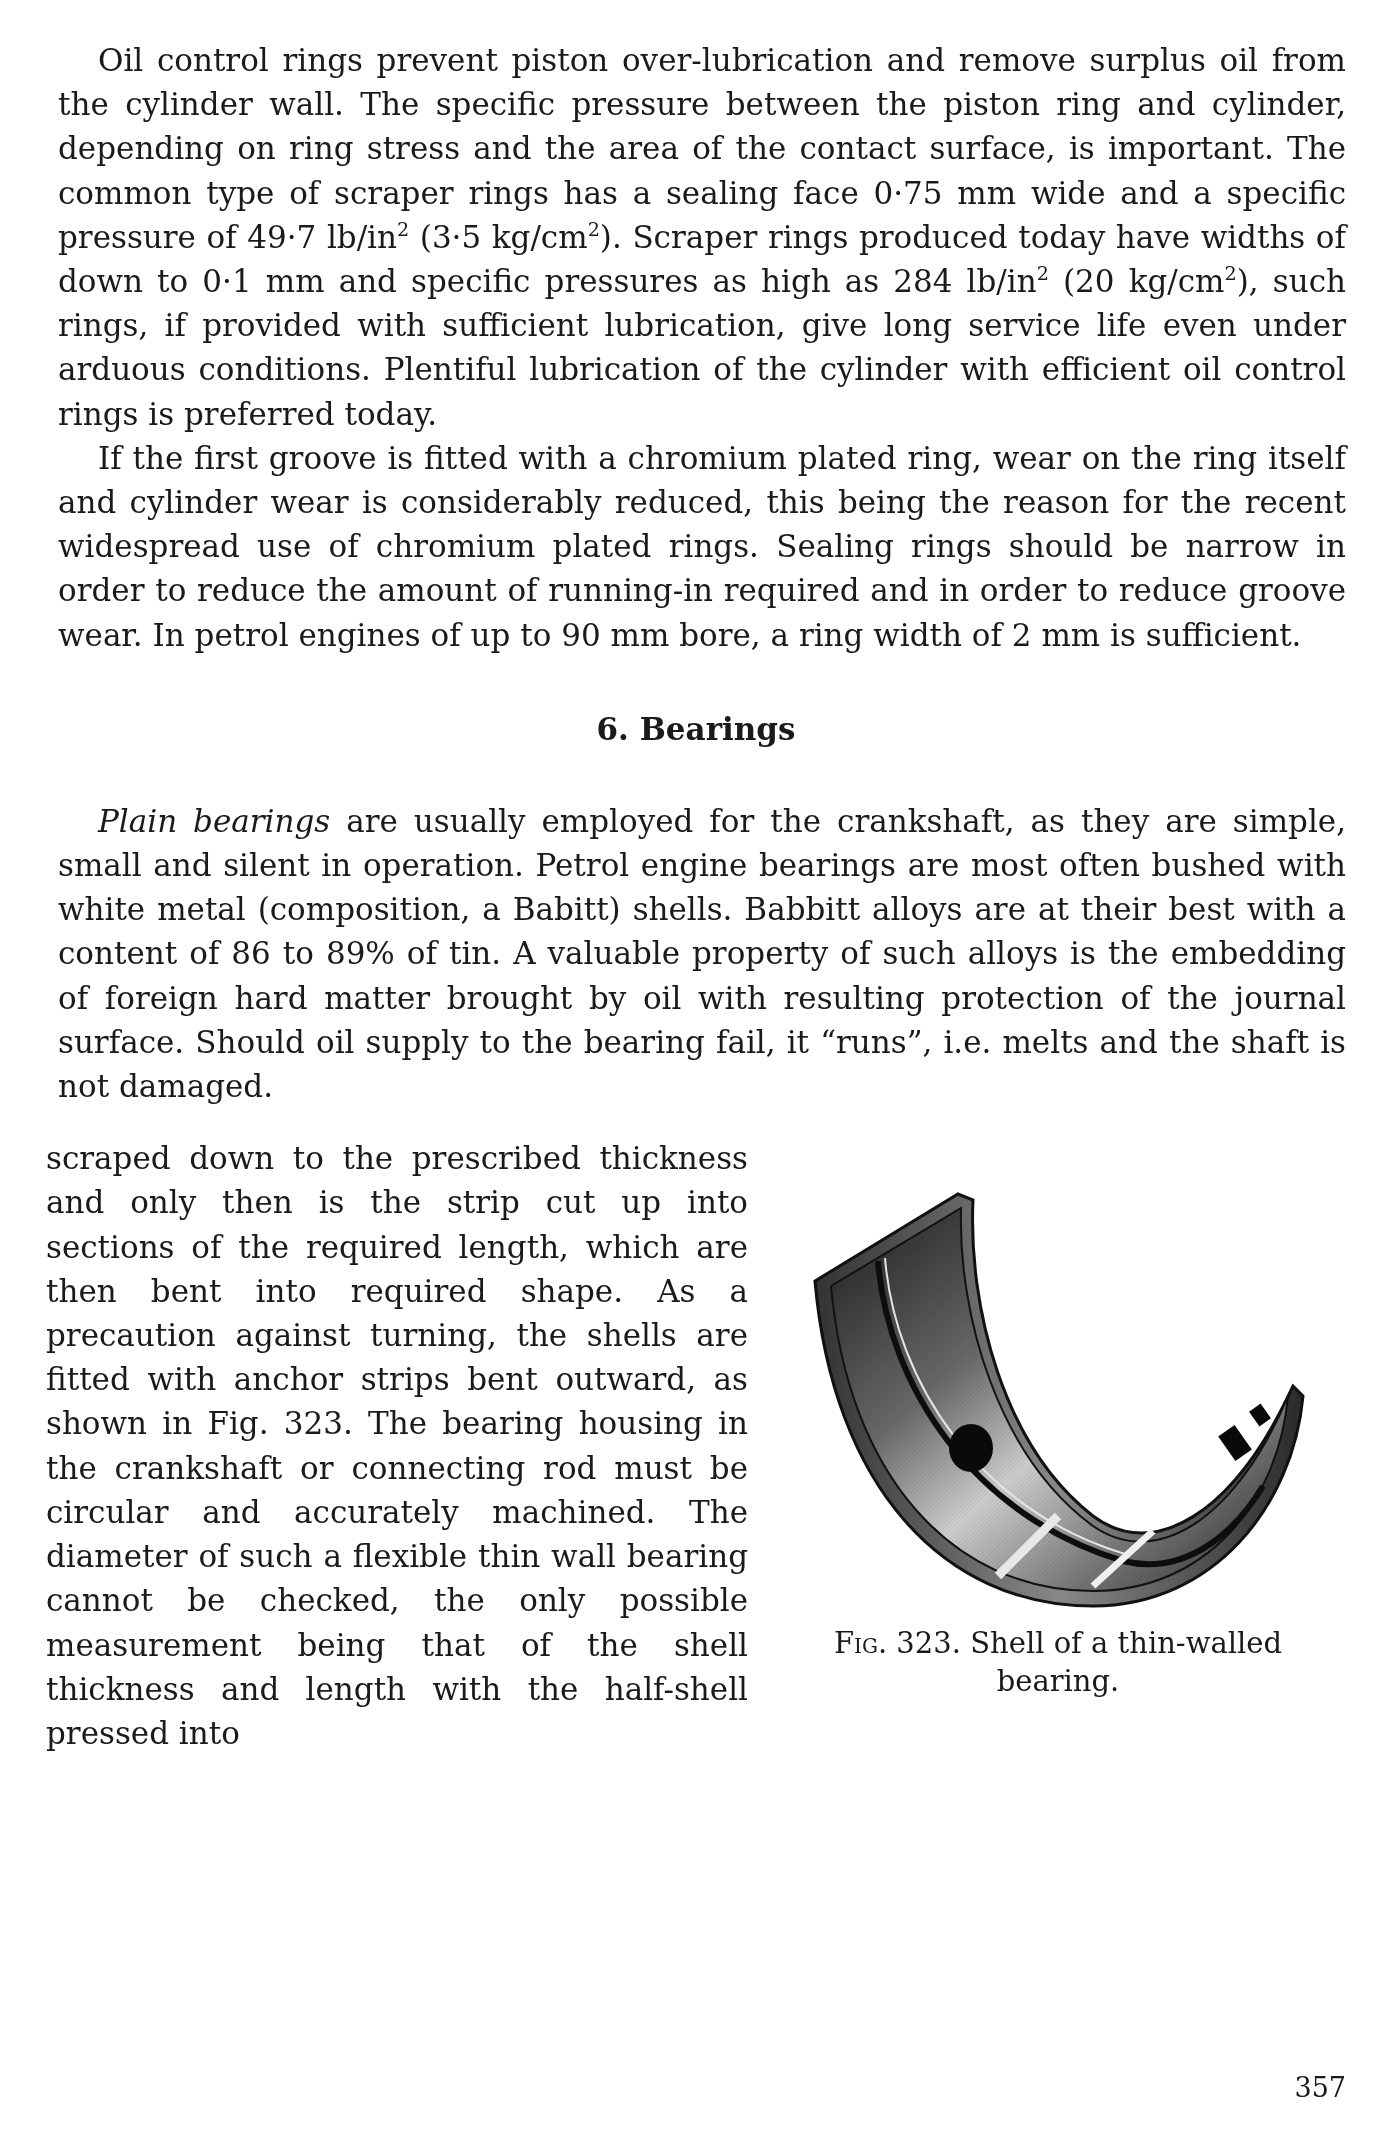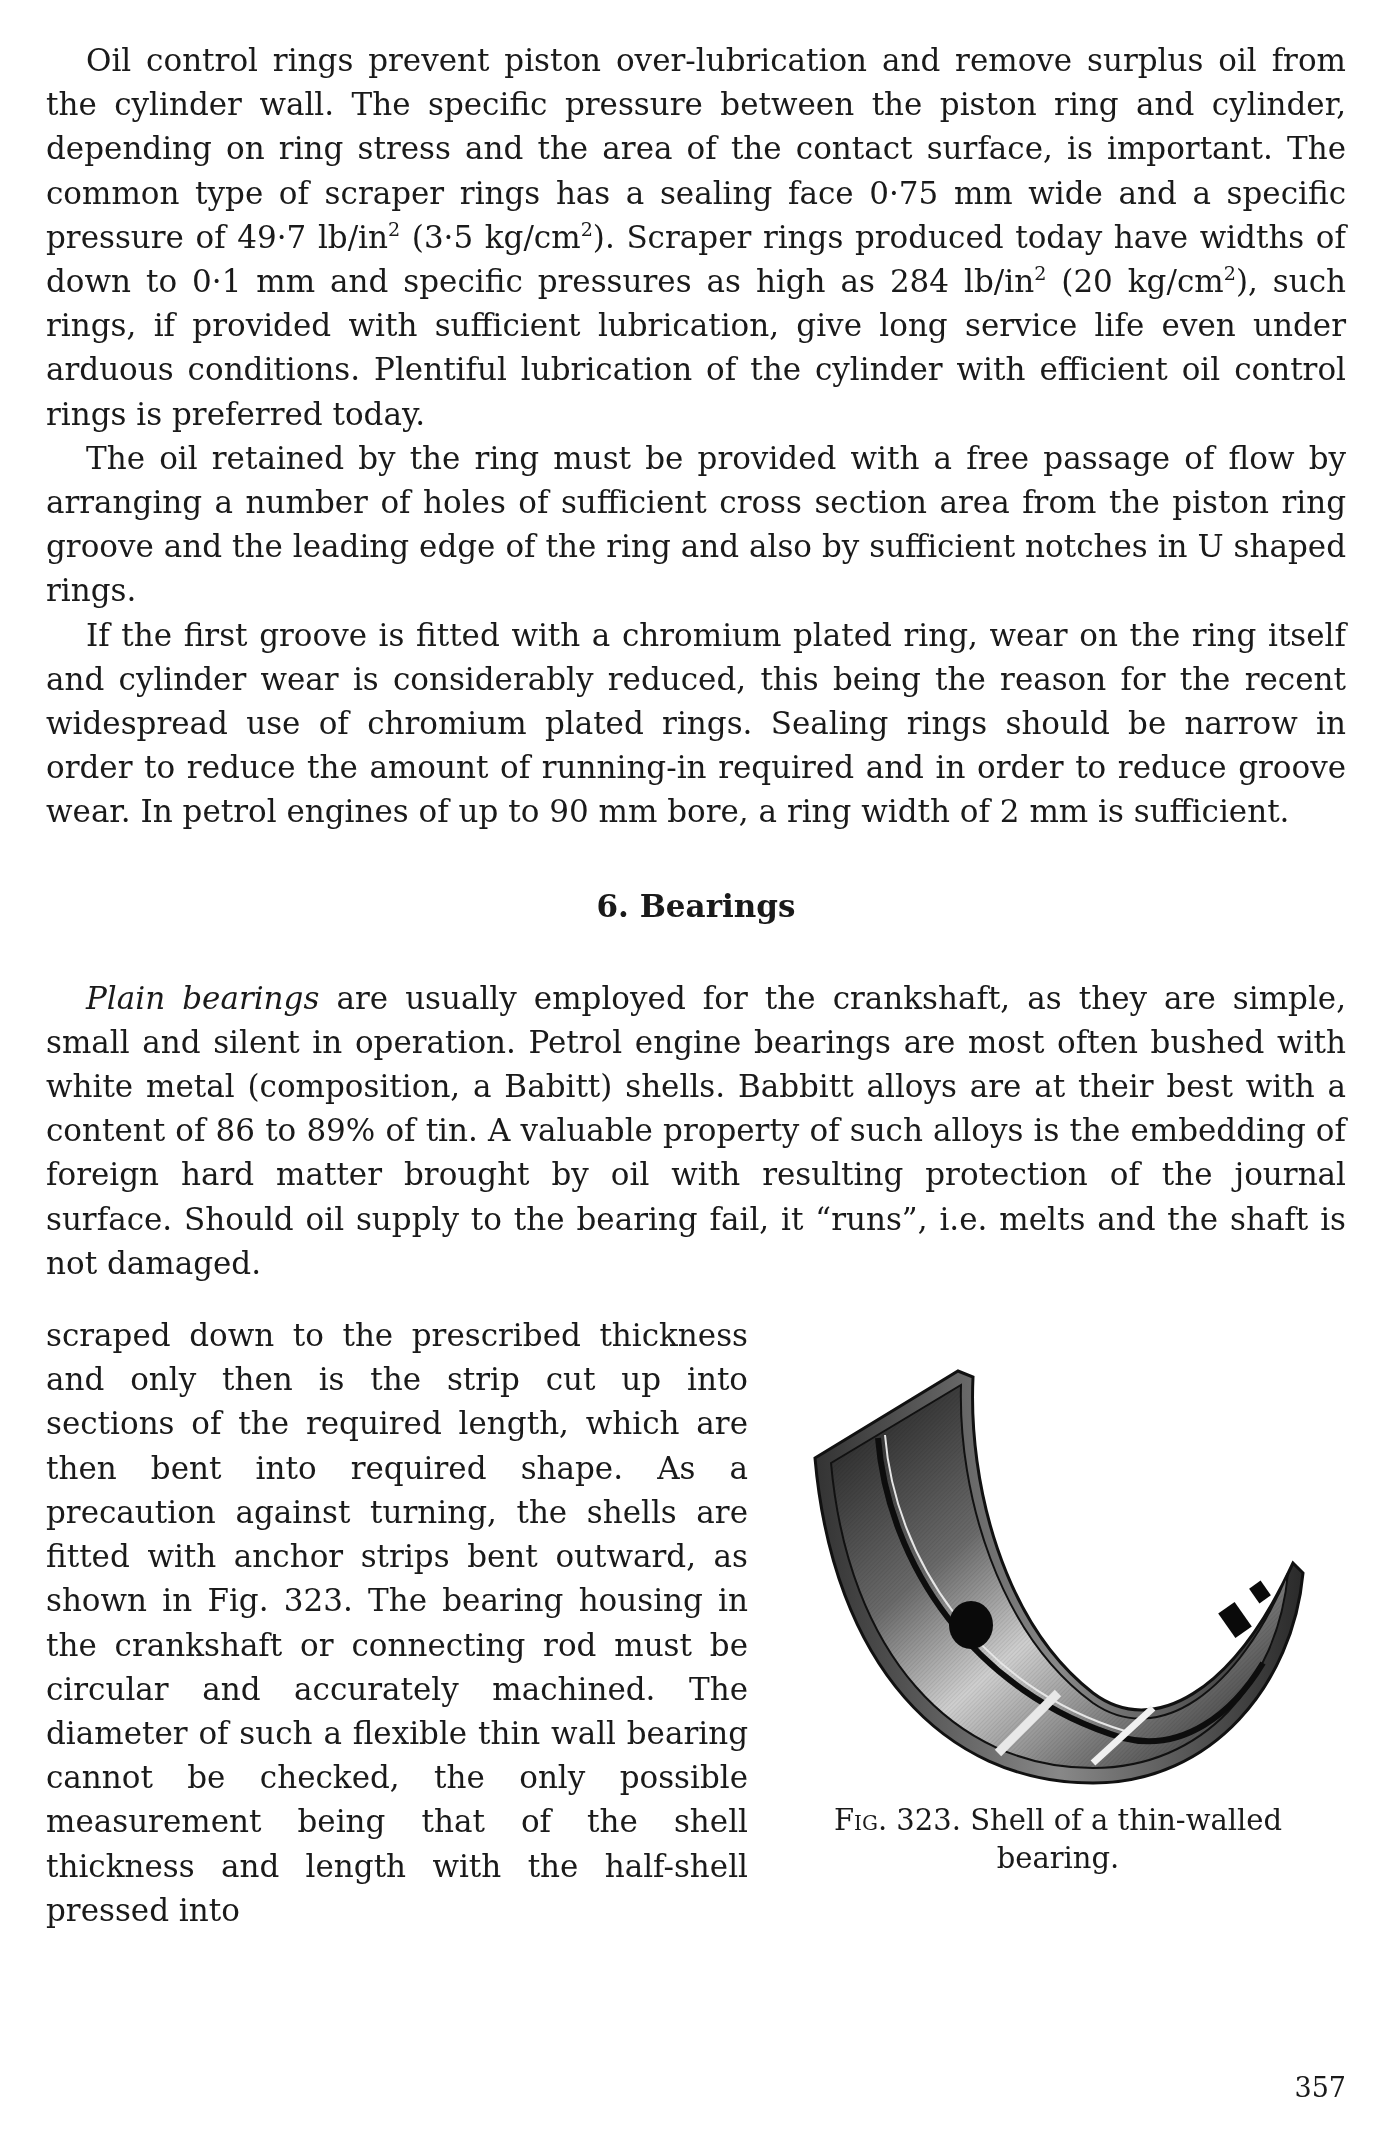--- a/index.html
+++ b/index.html
@@ -6,21 +6,21 @@
   body {
     width: 1390px; height: 2140px; position: relative; overflow: hidden;
     font-family: "DejaVu Serif", "Liberation Serif", serif;
     color: #1a1a1a;
   }
   .page { position: absolute; left: 46px; top: 38px; width: 1300px; }
   .p {
     font-size: 31px; line-height: 44.2px; text-align: justify;
     margin: 0; text-indent: 0; hyphens: none;
   }
-  .p.indent { text-indent: 40px; }
+  .p.indent { text-indent: 40px; margin-left: 12px; }
   sup { font-size: 0.62em; line-height: 0; vertical-align: 0.62em; }
   .heading {
     text-align: center; font-weight: bold; font-size: 31px;
     margin: 50px 0 48px 0; line-height: 44px;
   }
   .wrap-block { position: relative; }
   .wrap-col { width: 702px; margin-top: 28px; }
   .figure {
     position: absolute; right: 0; top: 46px; width: 568px;
   }
@@ -34,21 +34,20 @@
   }
   em { font-style: italic; }
 </style>
 </head>
 <body>
 
 <div class="page">
 
   <div>
     <p class="p indent">Oil control rings prevent piston over-lubrication and remove surplus oil from the cylinder wall. The specific pressure between the piston ring and cylinder, depending on ring stress and the area of the contact surface, is important. The common type of scraper rings has a sealing face 0·75 mm wide and a specific pressure of 49·7 lb/in<sup>2</sup> (3·5 kg/cm<sup>2</sup>). Scraper rings produced today have widths of down to 0·1 mm and specific pressures as high as 284 lb/in<sup>2</sup> (20 kg/cm<sup>2</sup>), such rings, if provided with sufficient lubrication, give long service life even under arduous conditions. Plentiful lubrication of the cylinder with efficient oil control rings is preferred today.</p>
-    <p class="p indent">The oil retained by the ring must be provided with a free passage of flow by arranging a number of holes of sufficient cross section area from the piston ring groove and the leading edge of the ring and also by sufficient notches in U shaped rings.</p>
     <p class="p indent">If the first groove is fitted with a chromium plated ring, wear on the ring itself and cylinder wear is considerably reduced, this being the reason for the recent widespread use of chromium plated rings. Sealing rings should be narrow in order to reduce the amount of running-in required and in order to reduce groove wear. In petrol engines of up to 90 mm bore, a ring width of 2 mm is sufficient.</p>
   </div>
 
   <h2 class="heading">6. Bearings</h2>
 
   <p class="p indent"><em>Plain bearings</em><span> are usually employed for the crankshaft, as they are simple, small and silent in operation. Petrol engine bearings are most often bushed with white metal (composition, a Babitt) shells. Babbitt alloys are at their best with a content of 86 to 89% of tin. A valuable property of such alloys is the embedding of foreign hard matter brought by oil with resulting protection of the journal surface. Should oil supply to the bearing fail, it “runs”, i.e. melts and the shaft is not damaged.</span></p>
 
 
   <div class="wrap-block">
     <div class="wrap-col">

